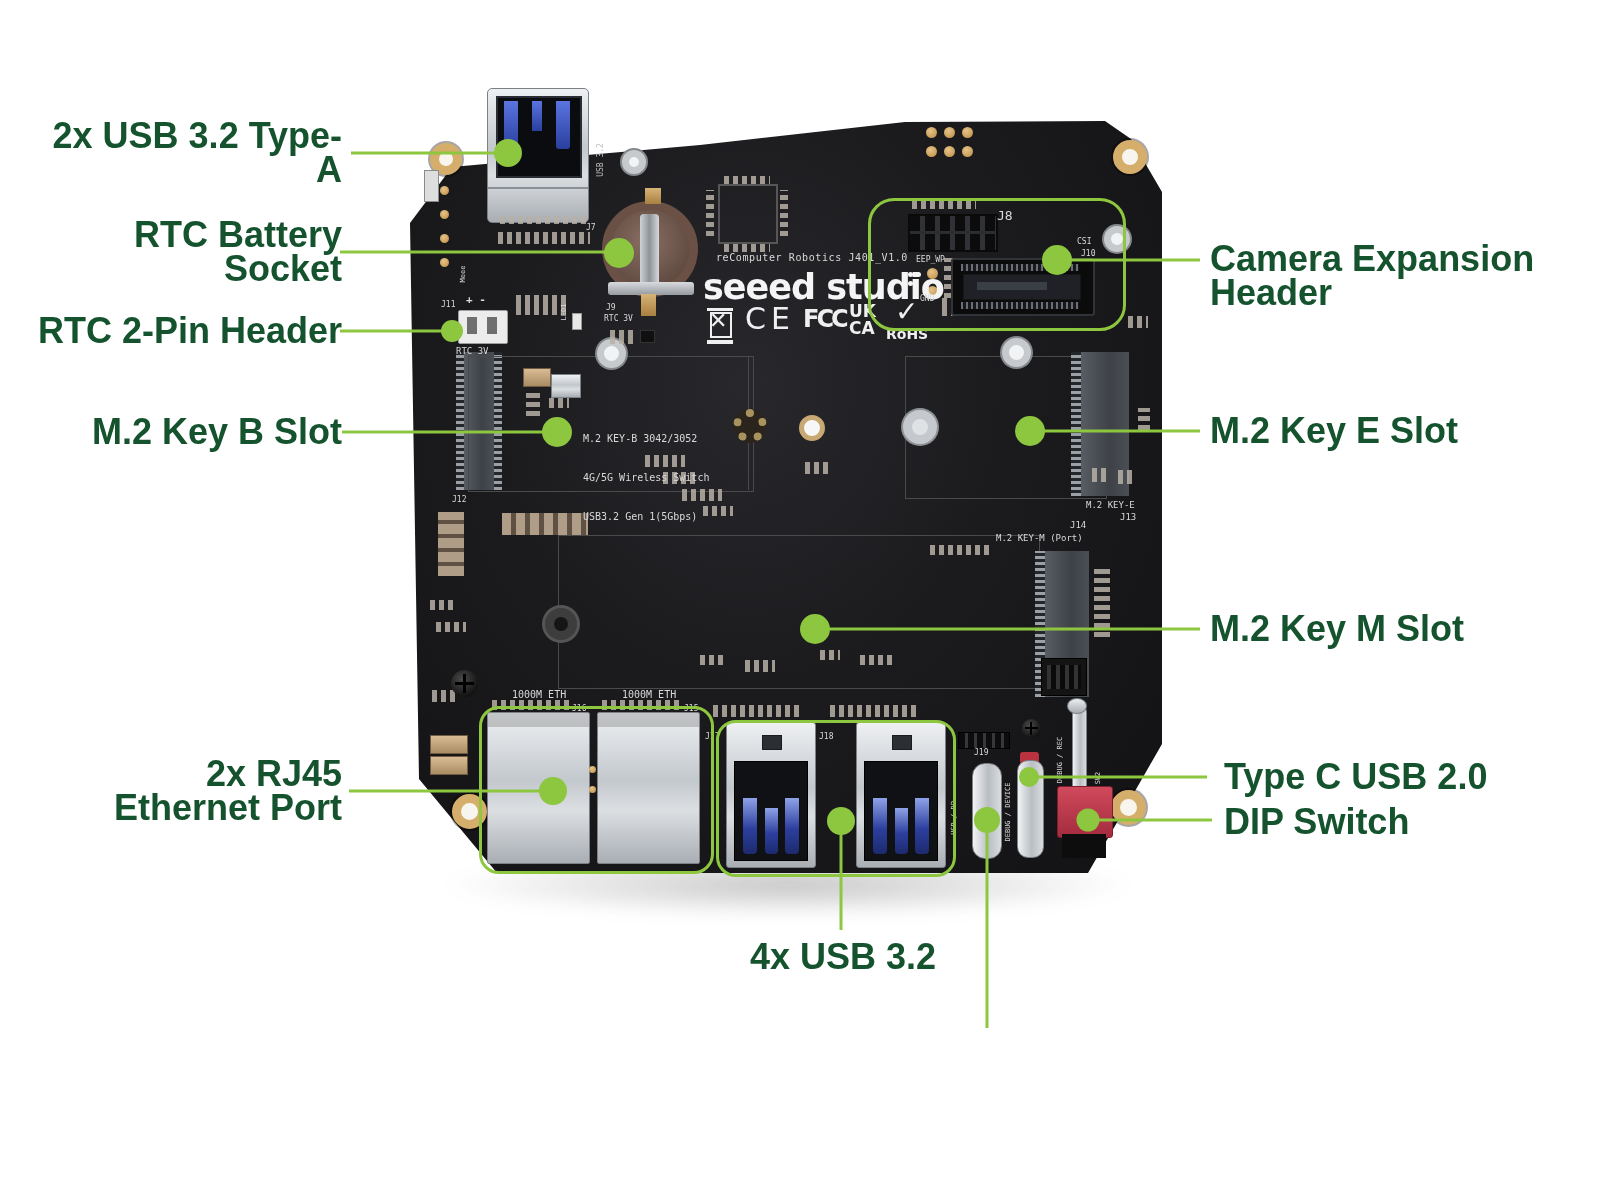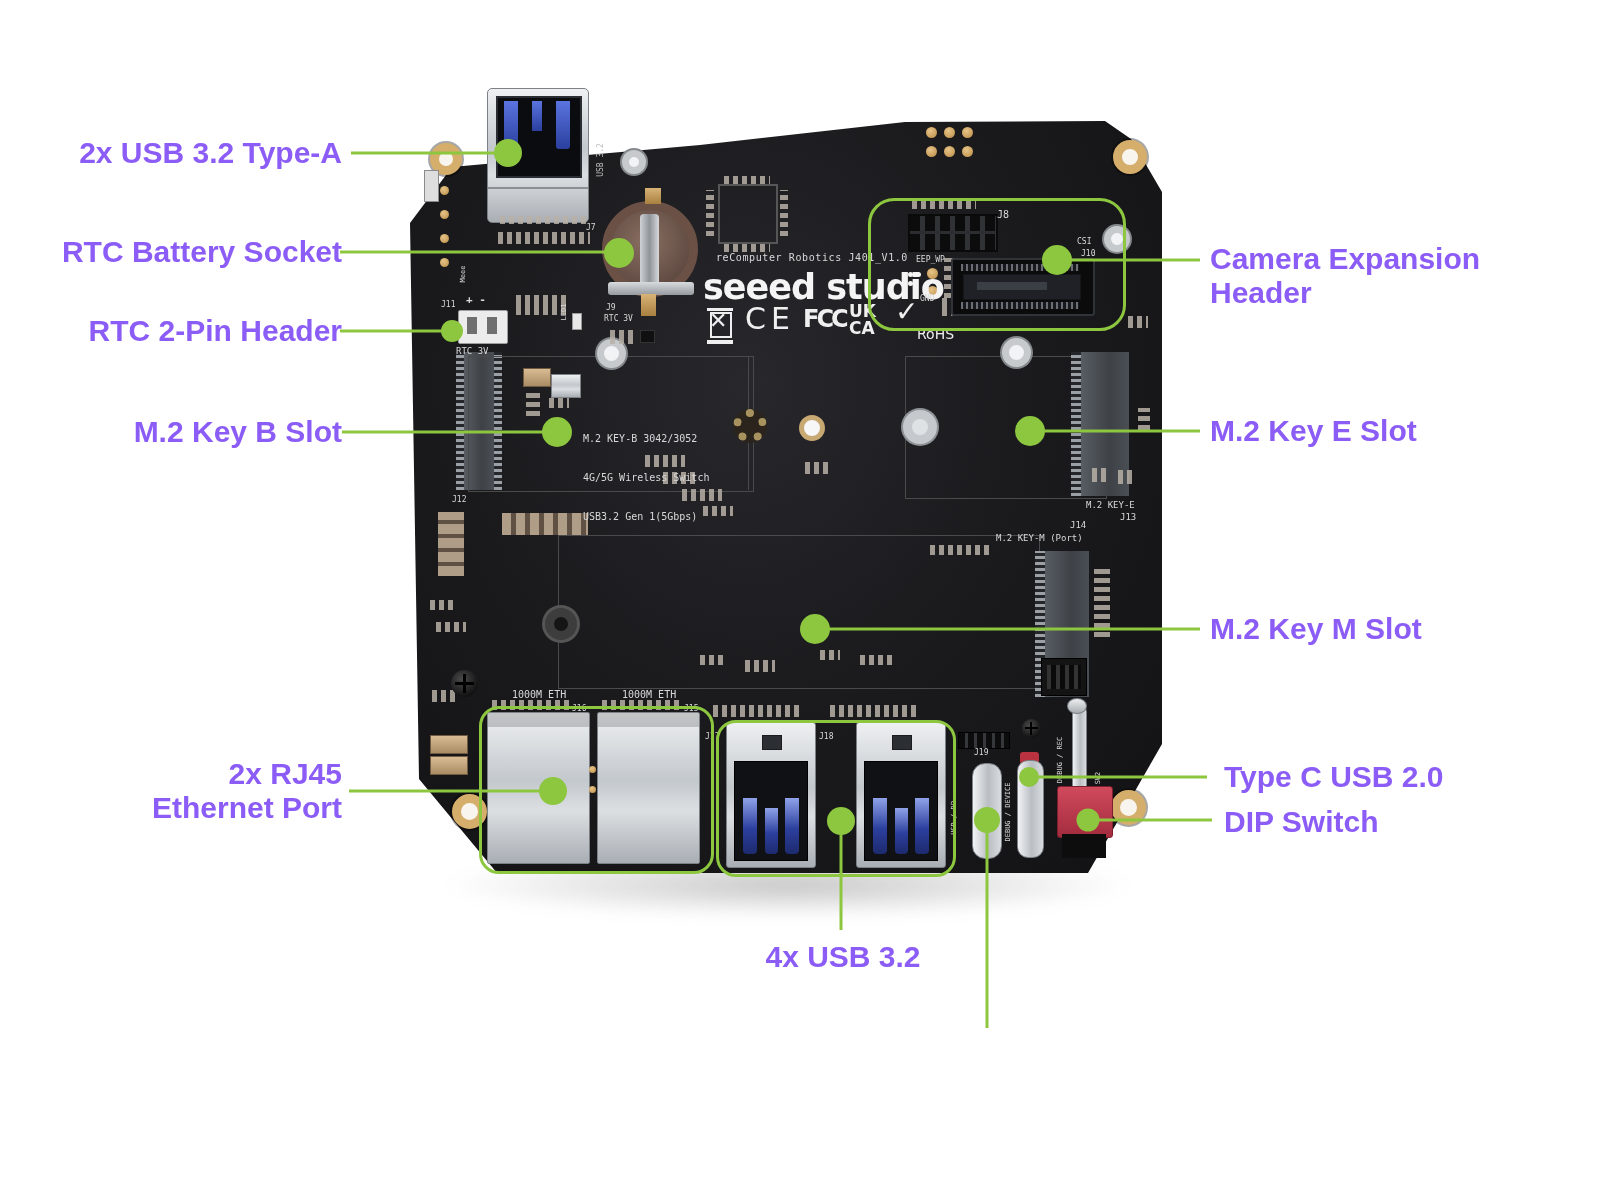--- a/index.html
+++ b/index.html
@@ -33,21 +33,21 @@
   .silk.v{transform:translate(-50%,-50%) rotate(-90deg);white-space:nowrap;}
   .logo{position:absolute;color:#f4f4f4;font-family:"DejaVu Sans",sans-serif;font-weight:bold;
         font-size:35px;letter-spacing:-1px;z-index:3;}
   .cert{position:absolute;color:#efefef;z-index:3;font-family:"DejaVu Sans",sans-serif;}
   
   .dot{position:absolute;border-radius:50%;background:var(--green);transform:translate(-50%,-50%);z-index:6;}
   .hl{position:absolute;height:3px;background:var(--green);transform:translateY(-50%);z-index:5;}
   .vl{position:absolute;width:3px;background:var(--green);transform:translateX(-50%);z-index:5;}
   .cbox{position:absolute;border:3px solid var(--green);border-radius:22px;z-index:5;background:transparent;}
   
-  .lab{position:absolute;color:#8b5cf6;font-size:30px;font-weight:600;line-height:34px;z-index:7;}
+  .lab{position:absolute;color:#14532d;font-size:36px;font-weight:600;line-height:34px;z-index:7;}
   .lab.l{left:28px;width:314px;text-align:right;transform:translateY(-50%);}
   .lab.r{left:1210px;width:380px;text-align:left;transform:translateY(-50%);}
   .lab.c{text-align:center;transform:none;line-height:38px;}
 </style>
 </head>
 <body>
 
 <div class="stage">
 
   <div class="shadow"></div>
@@ -232,40 +232,40 @@
     <div class="abs" style="left:2px;top:2px;font-size:22px;color:#efefef;line-height:26px;">✕</div>
     <div class="abs" style="left:0;top:34px;width:26px;height:4px;background:#efefef;"></div>
   </div>
   <div class="cert" style="left:745px;top:301px;font-size:30px;font-weight:400;letter-spacing:5px;">CE</div>
   <div class="cert" style="left:803px;top:305px;font-size:24px;font-weight:bold;letter-spacing:-3px;">FCC</div>
   <div class="cert" style="left:849px;top:303px;font-size:17px;font-weight:800;line-height:17px;">
     <div>UK</div>
     <div>CA</div>
   </div>
   <div class="cert" style="left:895px;top:295px;font-size:28px;font-weight:bold;">✓</div>
-  <div class="cert" style="left:886px;top:326px;font-size:14px;font-weight:400;margin-left:31px;">RoHS</div>
+  <div class="cert" style="left:886px;top:326px;font-size:14px;font-weight:700;">RoHS</div>
 
   <div class="silk" style="left:583px;top:406px;font-size:10px;line-height:13px;">
     <div>M.2 KEY-B 3042/3052</div>
     <div>4G/5G Wireless Switch</div>
     <div>USB3.2 Gen 1(5Gbps)</div>
   </div>
   <div class="silk" style="left:1086px;top:500px;">M.2 KEY-E</div>
   <div class="silk" style="left:1120px;top:512px;">J13</div>
   <div class="silk" style="left:1070px;top:520px;">J14</div>
   <div class="silk" style="left:996px;top:533px;">M.2 KEY-M (Port)</div>
   <div class="silk" style="left:512px;top:689px;font-size:10px;">1000M ETH</div>
   <div class="silk" style="left:622px;top:689px;font-size:10px;">1000M ETH</div>
   <div class="silk" style="left:572px;top:704px;font-size:8px;">J16</div>
   <div class="silk" style="left:684px;top:704px;font-size:8px;">J15</div>
   <div class="silk" style="left:705px;top:732px;font-size:8px;">J17</div>
   <div class="silk" style="left:819px;top:732px;font-size:8px;">J18</div>
   <div class="silk" style="left:974px;top:748px;font-size:8px;">J19</div>
   <div class="silk" style="left:586px;top:223px;font-size:8px;">J7</div>
-  <div class="silk" style="left:997px;top:209px;font-size:10px;">J8</div>
+  <div class="silk" style="left:997px;top:209px;font-size:13px;">J8</div>
   <div class="silk" style="left:1077px;top:237px;font-size:8px;">CSI</div>
   <div class="silk" style="left:1081px;top:249px;font-size:8px;">J10</div>
   <div class="silk" style="left:920px;top:294px;font-size:8px;">GND</div>
   <div class="silk" style="left:441px;top:300px;font-size:8px;">J11</div>
   <div class="silk" style="left:466px;top:294px;font-size:11px;font-weight:bold;">+ -</div>
   <div class="silk" style="left:456px;top:346px;">RTC 3V</div>
   <div class="silk" style="left:606px;top:303px;font-size:8px;">J9</div>
   <div class="silk" style="left:604px;top:314px;font-size:8px;">RTC 3V</div>
   <div class="silk" style="left:452px;top:495px;font-size:8px;">J12</div>
   <div class="silk v" style="left:564px;top:312px;font-size:7px;">LED1</div>

